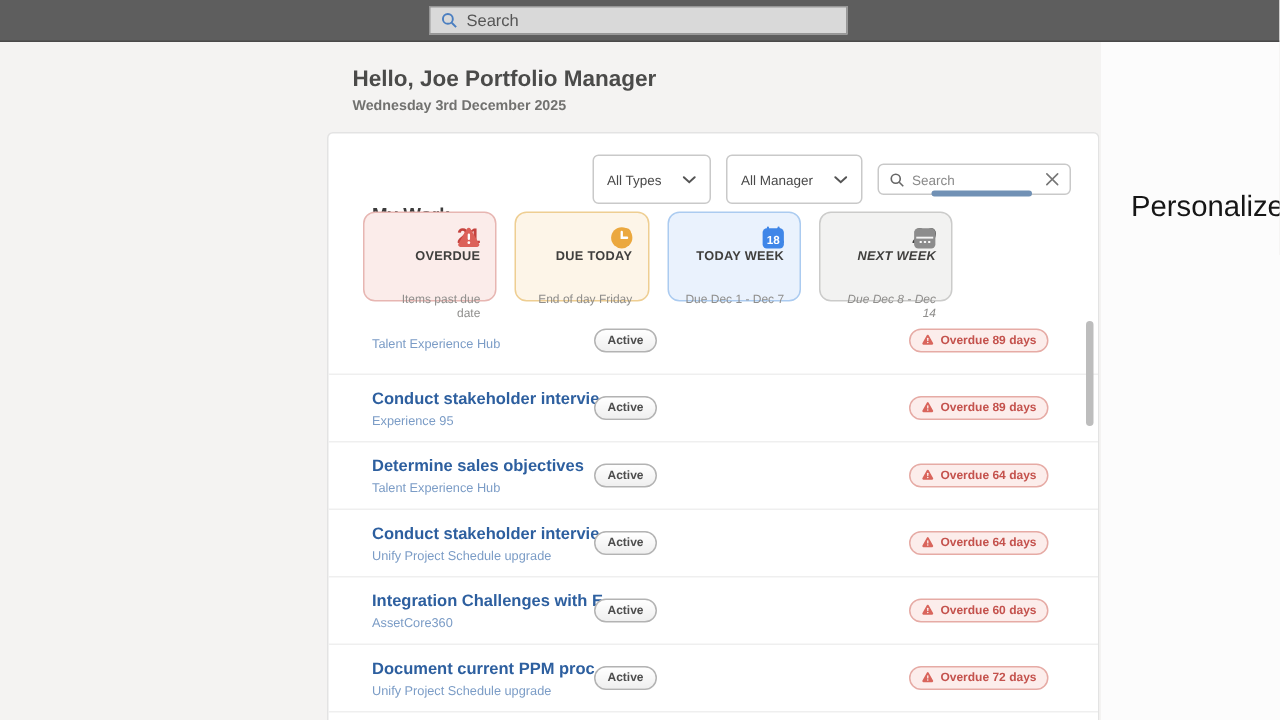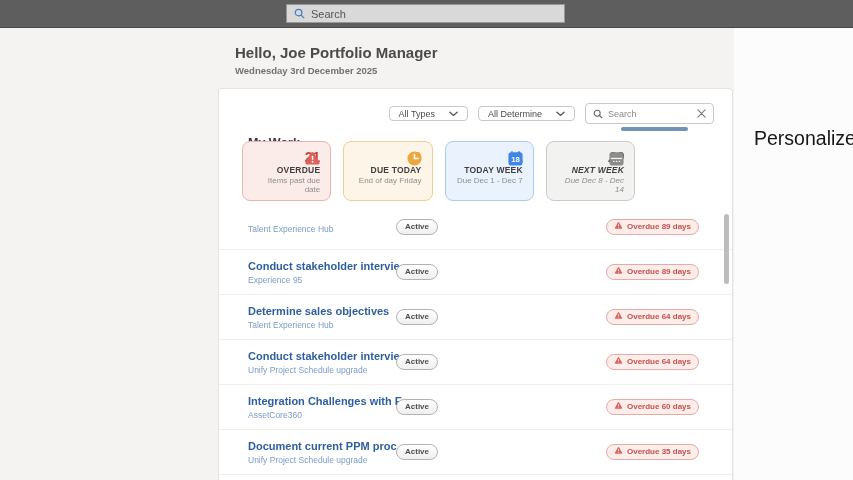--- a/index.html
+++ b/index.html
@@ -44,41 +44,41 @@
   
   .panel {
     position: absolute; left: 218px; top: 88px; width: 515px; height: 392px;
     background: #fff; border: 1px solid #e3e3e3; border-bottom: none;
     border-radius: 4px 4px 0 0;
   }
   .panel-title { position: absolute; left: 29px; top: 15px; font-size: 12.5px; font-weight: bold; color: #3b3b3b; margin-top: 32px; }
 
   .filters { position: absolute; right: 18px; top: 14px; display: flex; gap: 10px; align-items: center; }
   .filter-box {
-    height: 15px; background: #fff; border: 1px solid #c9c9c9; border-radius: 4px;
+    height: 33px; background: #fff; border: 1px solid #c9c9c9; border-radius: 4px;
     display: flex; align-items: center; padding: 0 9px; gap: 14px;
     font-size: 9px; color: #4a4a4a; cursor: pointer;
   }
   .panel-search {
     width: 129px; height: 21px; border: 1px solid #c9c9c9; border-radius: 4px;
     display: flex; align-items: center; padding: 0 7px; gap: 5px; background: #fff;
   }
   .panel-search input {
     flex: 1; min-width: 0; border: none; outline: none; background: transparent;
     font-family: "Liberation Sans", sans-serif; font-size: 9px; color: #444;
   }
   .panel-search input::placeholder { color: #8a8a8a; opacity: 1; }
   .blue-bar { position: absolute; left: 402px; top: 38px; width: 67px; height: 4px; background: #7191b5; border-radius: 2px; }
 
   
   .cards { position: absolute; left: 23px; top: 52px; width: 393px; display: flex; gap: 12px; text-align: right; }
   .card { position: relative; flex: 1; height: 60px; border-radius: 8px; padding: 8px 10px; border: 1px solid; }
   .card .num { font-size: 14px; font-weight: bold; line-height: 1; }
   .card .lbl { font-size: 8.5px; font-weight: bold; color: #403f3d; margin-top: 1px; letter-spacing: .2px; }
-  .card .sub { font-size: 8px; color: #8f8e8c; margin-top: 1px; }
+  .card .sub { font-size: 8px; color: #8f8e8c; margin-top: 20px; }
   .card .cicon { position: absolute; top: 8px; right: 9px; width: 17px; height: 17px; }
   .card-overdue  { background: #fbecea; border-color: #e7b6b2; }
   .card-overdue .num { color: #c4423e; }
   .card-today    { background: #fdf5e8; border-color: #eece92; }
   .card-today .num { color: #e8a33d; }
   .card-thisweek { background: #eaf2fd; border-color: #abcbf0; }
   .card-thisweek .num { color: #3e3e3d; }
   .card-nextweek { background: #f2f2f1; border-color: #cbcbca; font-style: italic; }
   .card-nextweek .num { color: #3e3e3d; }
 
@@ -93,21 +93,21 @@
     font-size: 11px; font-weight: bold; color: #2d5f9f; text-decoration: none;
     display: block; white-space: nowrap; cursor: pointer;
   }
   .task-project { font-size: 8.5px; color: #7b9cc6; margin-top: 3px; white-space: nowrap; }
   .status-badge {
     font-size: 8px; font-weight: bold; color: #4e4e4e;
     border: 1px solid #b3b3b3; border-radius: 9px; padding: 2px 8px 3px;
     background: linear-gradient(#ffffff, #efefef); white-space: nowrap;
   }
   .overdue-badge {
-    margin-left: auto; display: flex; align-items: flex-start; gap: 4px;
+    margin-left: auto; display: flex; align-items: center; gap: 4px;
     font-size: 8px; font-weight: bold; color: #c4524d;
     background: #fcedeb; border: 1px solid #e6aba5; border-radius: 9px;
     padding: 2px 7px 3px; white-space: nowrap;
   }
 
   .scroll-thumb { position: absolute; right: 3px; top: 125px; width: 5px; height: 70px; background: #bdbdbd; border-radius: 3px; }
 </style>
 </head>
 <body>
 
@@ -134,21 +134,21 @@
   <div class="panel-title">My Work</div>
 
   <div class="filters">
     <div class="filter-box">
       <span>All Types</span>
       <svg width="9" height="6" viewBox="0 0 10 6">
         <path d="M1 1l4 3.6L9 1" fill="none" stroke="#555" stroke-width="1.5" stroke-linecap="round"></path>
       </svg>
     </div>
     <div class="filter-box">
-      <span>All Determine</span>
+      <span>All Manager</span>
       <svg width="9" height="6" viewBox="0 0 10 6">
         <path d="M1 1l4 3.6L9 1" fill="none" stroke="#555" stroke-width="1.5" stroke-linecap="round"></path>
       </svg>
     </div>
     <div class="panel-search">
       <svg width="10" height="10" viewBox="0 0 12 12">
         <circle cx="5" cy="5" r="3.6" fill="none" stroke="#666" stroke-width="1.3"></circle>
         <line x1="7.8" y1="7.8" x2="11" y2="11" stroke="#666" stroke-width="1.3"></line>
       </svg>
       <input type="text" placeholder="Search" style="">
@@ -290,20 +290,20 @@
         <a class="task-title">Document current PPM proc...</a>
         <div class="task-project">Unify Project Schedule upgrade</div>
       </div>
       <span class="status-badge">Active</span>
       <span class="overdue-badge">
         <svg width="9" height="8" viewBox="0 0 24 22">
           <path d="M10.3 1.6L2.3 15.6a2 2 0 0 0 1.7 3h16a2 2 0 0 0 1.7-3L13.7 1.6a2 2 0 0 0-3.4 0z" fill="#d9655c"></path>
           <rect x="11" y="6" width="2.2" height="6" rx="1.1" fill="#fff"></rect>
             <circle cx="12.1" cy="14.6" r="1.3" fill="#fff"></circle>
         </svg>
-        <span>Overdue 35 days</span>
+        <span>Overdue 72 days</span>
       </span>
     </div>
 
   </div>
 
   <div class="scroll-thumb"></div>
 </div>
 
 </body></html>

